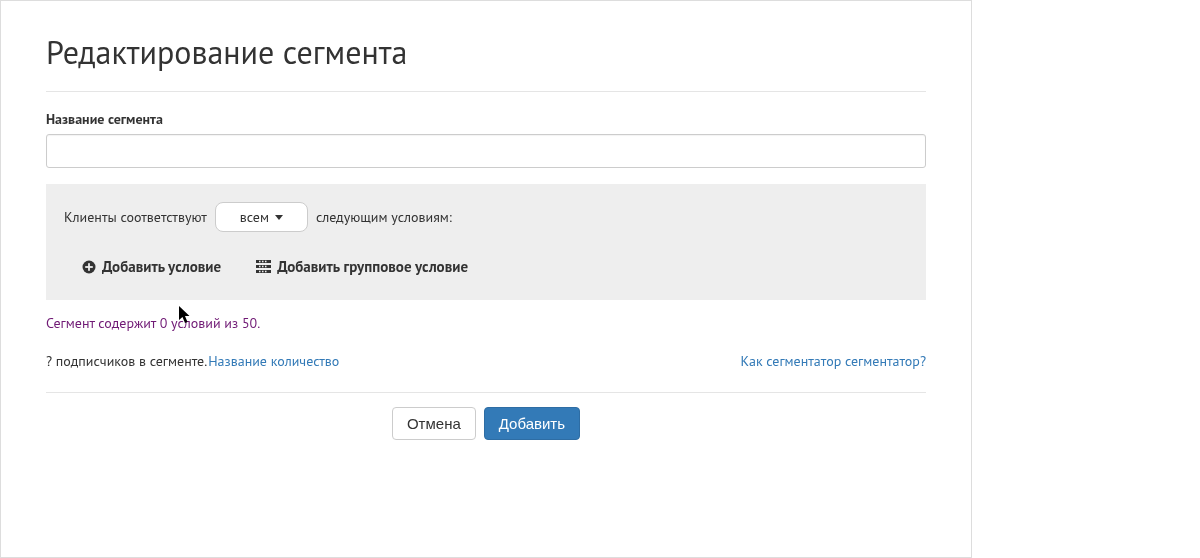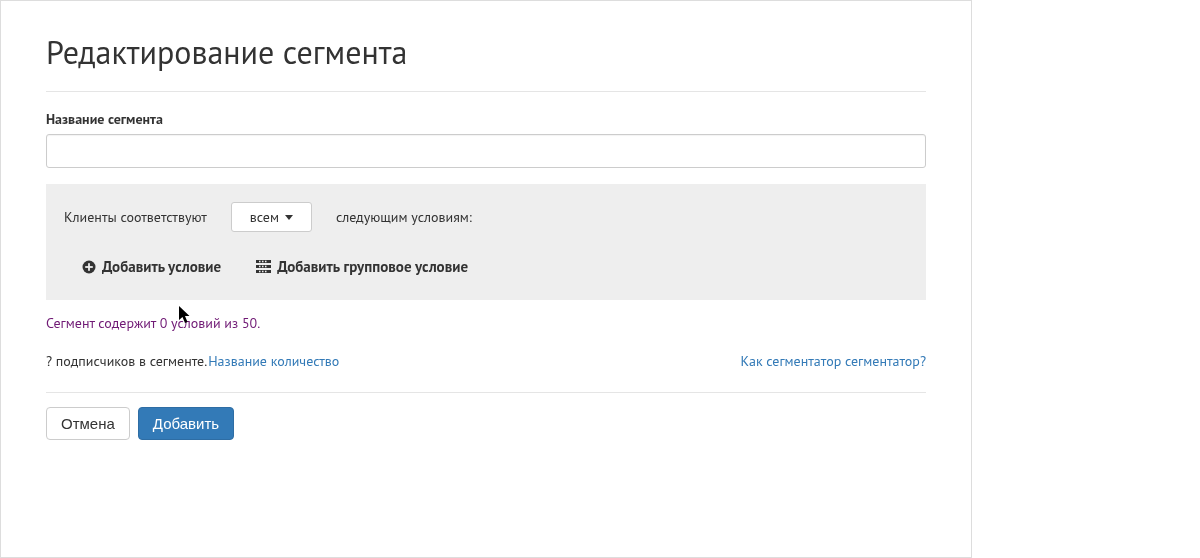--- a/index.html
+++ b/index.html
@@ -47,32 +47,32 @@
     box-shadow: inset 0 1px 1px rgba(0,0,0,0.05);
   }
   .conditions-box {
     background: #eeeeee;
     padding: 18px 18px 24px 18px;
     margin-top: 16px;
   }
   .cond-row {
     display: flex;
     align-items: center;
-    gap: 24px;
+    gap: 8px;
     font-size: 14px;
     color: #333;
     margin-bottom: 25px;
   }
   .select-wrap {
     display: inline-flex;
     align-items: center;
     background: #fff;
     border: 1px solid #ccc;
-    border-radius: 3px;
-    padding: 5px 18px;
+    border-radius: 8px;
+    padding: 5px 24px;
     font-size: 14px;
     gap: 6px;
     cursor: pointer;
   }
   .caret-down {
     width: 0; height: 0;
     border-left: 4px solid transparent;
     border-right: 4px solid transparent;
     border-top: 5px solid #333;
   }
@@ -113,21 +113,21 @@
     cursor: pointer;
   }
   .footer-hr {
     border: 0;
     border-top: 1px solid #e5e5e5;
     margin-top: 22px;
     margin-bottom: 14px;
   }
   .footer-buttons {
     display: flex;
-    justify-content: flex-start;
+    justify-content: center;
     gap: 8px;
   }
   .btn {
     display: inline-block;
     padding: 7px 14px;
     font-size: 15px;
     border-radius: 4px;
     cursor: pointer;
     border: 1px solid transparent;
   }

